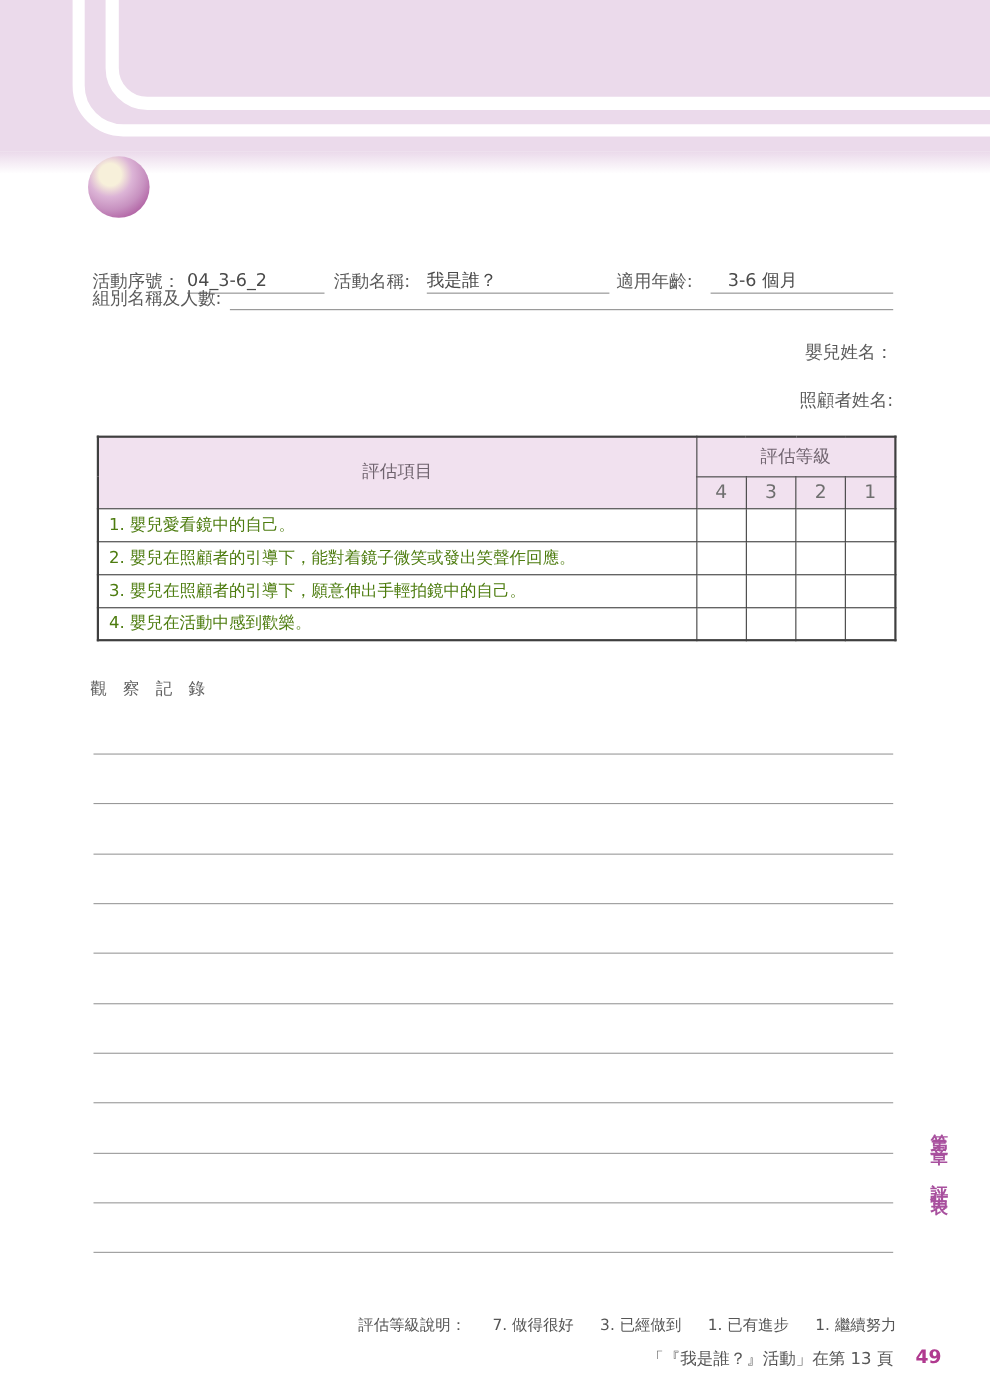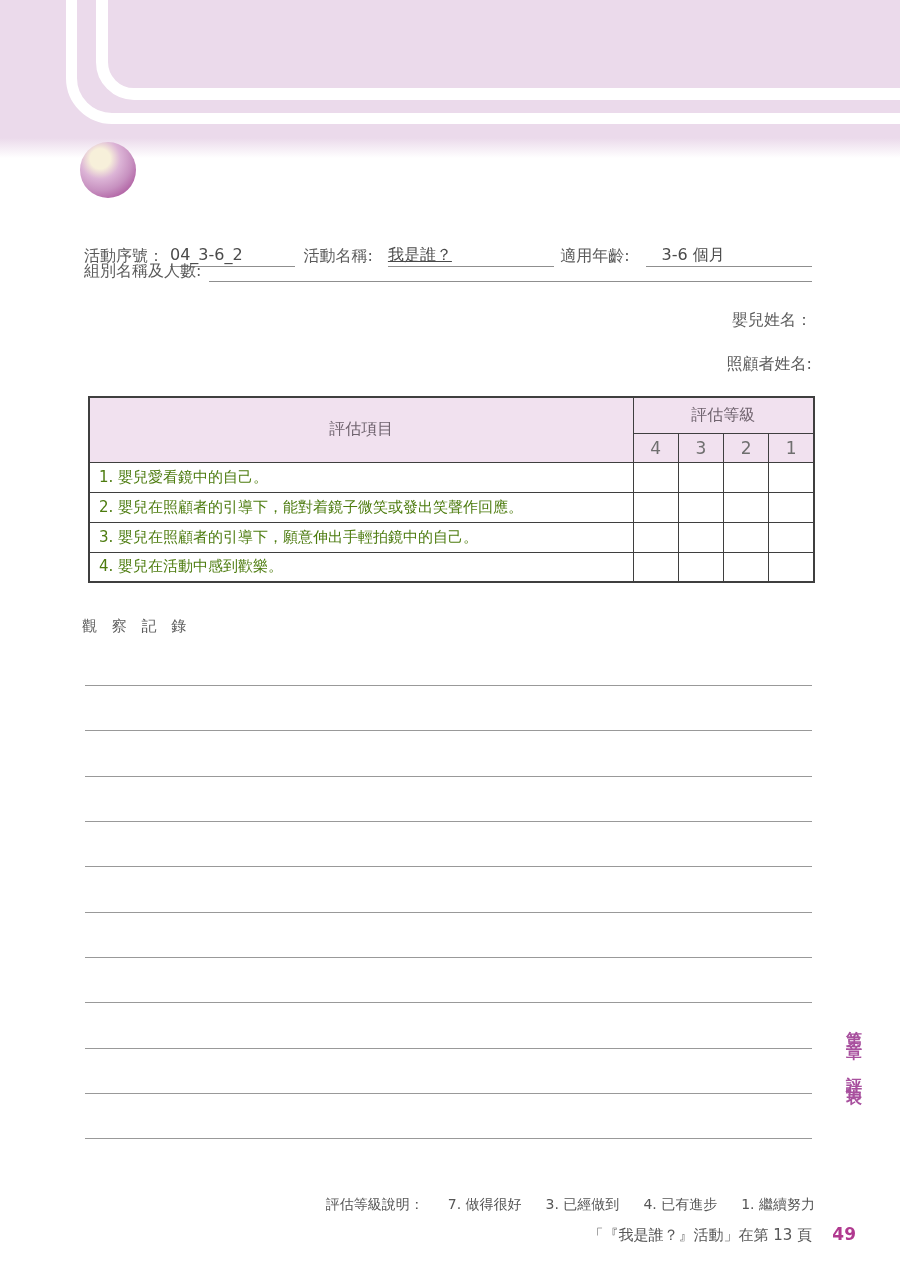--- a/index.html
+++ b/index.html
@@ -31,21 +31,21 @@
   }
   .form-title { margin-left:17px; font-size:26px; color:#3c3c3c; letter-spacing:2px; }
 
   
   .fline { position:absolute; display:flex; align-items:flex-end; font-size:16px; color:#5a5a5a; line-height:22px; }
   .fline .lbl { white-space:nowrap; }
   .ul { border-bottom:1.5px solid #8f8f8f; text-align:left; color:#4a4a4a; font-size:16px; min-height:22px; }
   .row1 { left:84px; top:196px; width:728px;margin-top:48px; }
   .row1 .ul1 { width:125px; margin-left:6px; }
   .row1 .l2 { margin-left:9px; }
-  .row1 .ul2 { width:167px; margin-left:15px;text-decoration:underline; }
+  .row1 .ul2 { width:167px; margin-left:15px; }
   .row1 .l3 { margin-left:6px; }
   .row1 .ul3 { width:167px; margin-left:16px; text-align:left; padding-left:16px; }
   .row2 { left:84px; top:260px; width:728px; }
   .row2 .ul1 { flex:1; margin-left:8px; }
   .row34 { left:84px; top:309px; width:728px;flex-direction:column; }
   .row4 { top:354px; }
   .row34 .ulA { width:0; flex-grow:1; margin-left:8px; max-width:325px; }
   .row34 .lB { margin-left:28px; }
   .row34 .ulB { width:0; flex-grow:1; margin-left:8px; }
 
@@ -171,18 +171,18 @@
   <div class="obs-line" style="top:1048px"></div>
   <div class="obs-line" style="top:1093px"></div>
   <div class="obs-line" style="top:1138px"></div>
 
   <div class="side-tab">
     <span>第三章</span>
     <span class="tab2">評估表</span>
   </div>
 
   <div class="legend">
-    <span>評估等級說明：</span><span class="litem">7. 做得很好</span><span class="litem">3. 已經做到</span><span class="litem">4. 已有進步</span><span class="litem">1. 繼續努力</span>
+    <span>評估等級說明：</span><span class="litem">7. 做得很好</span><span class="litem">3. 已經做到</span><span class="litem">1. 已有進步</span><span class="litem">1. 繼續努力</span>
   </div>
   <div class="ref-note">「『我是誰？』活動」在第 13 頁</div>
   <div class="page-num">49</div>
 
 </div>
 
 </body></html>

